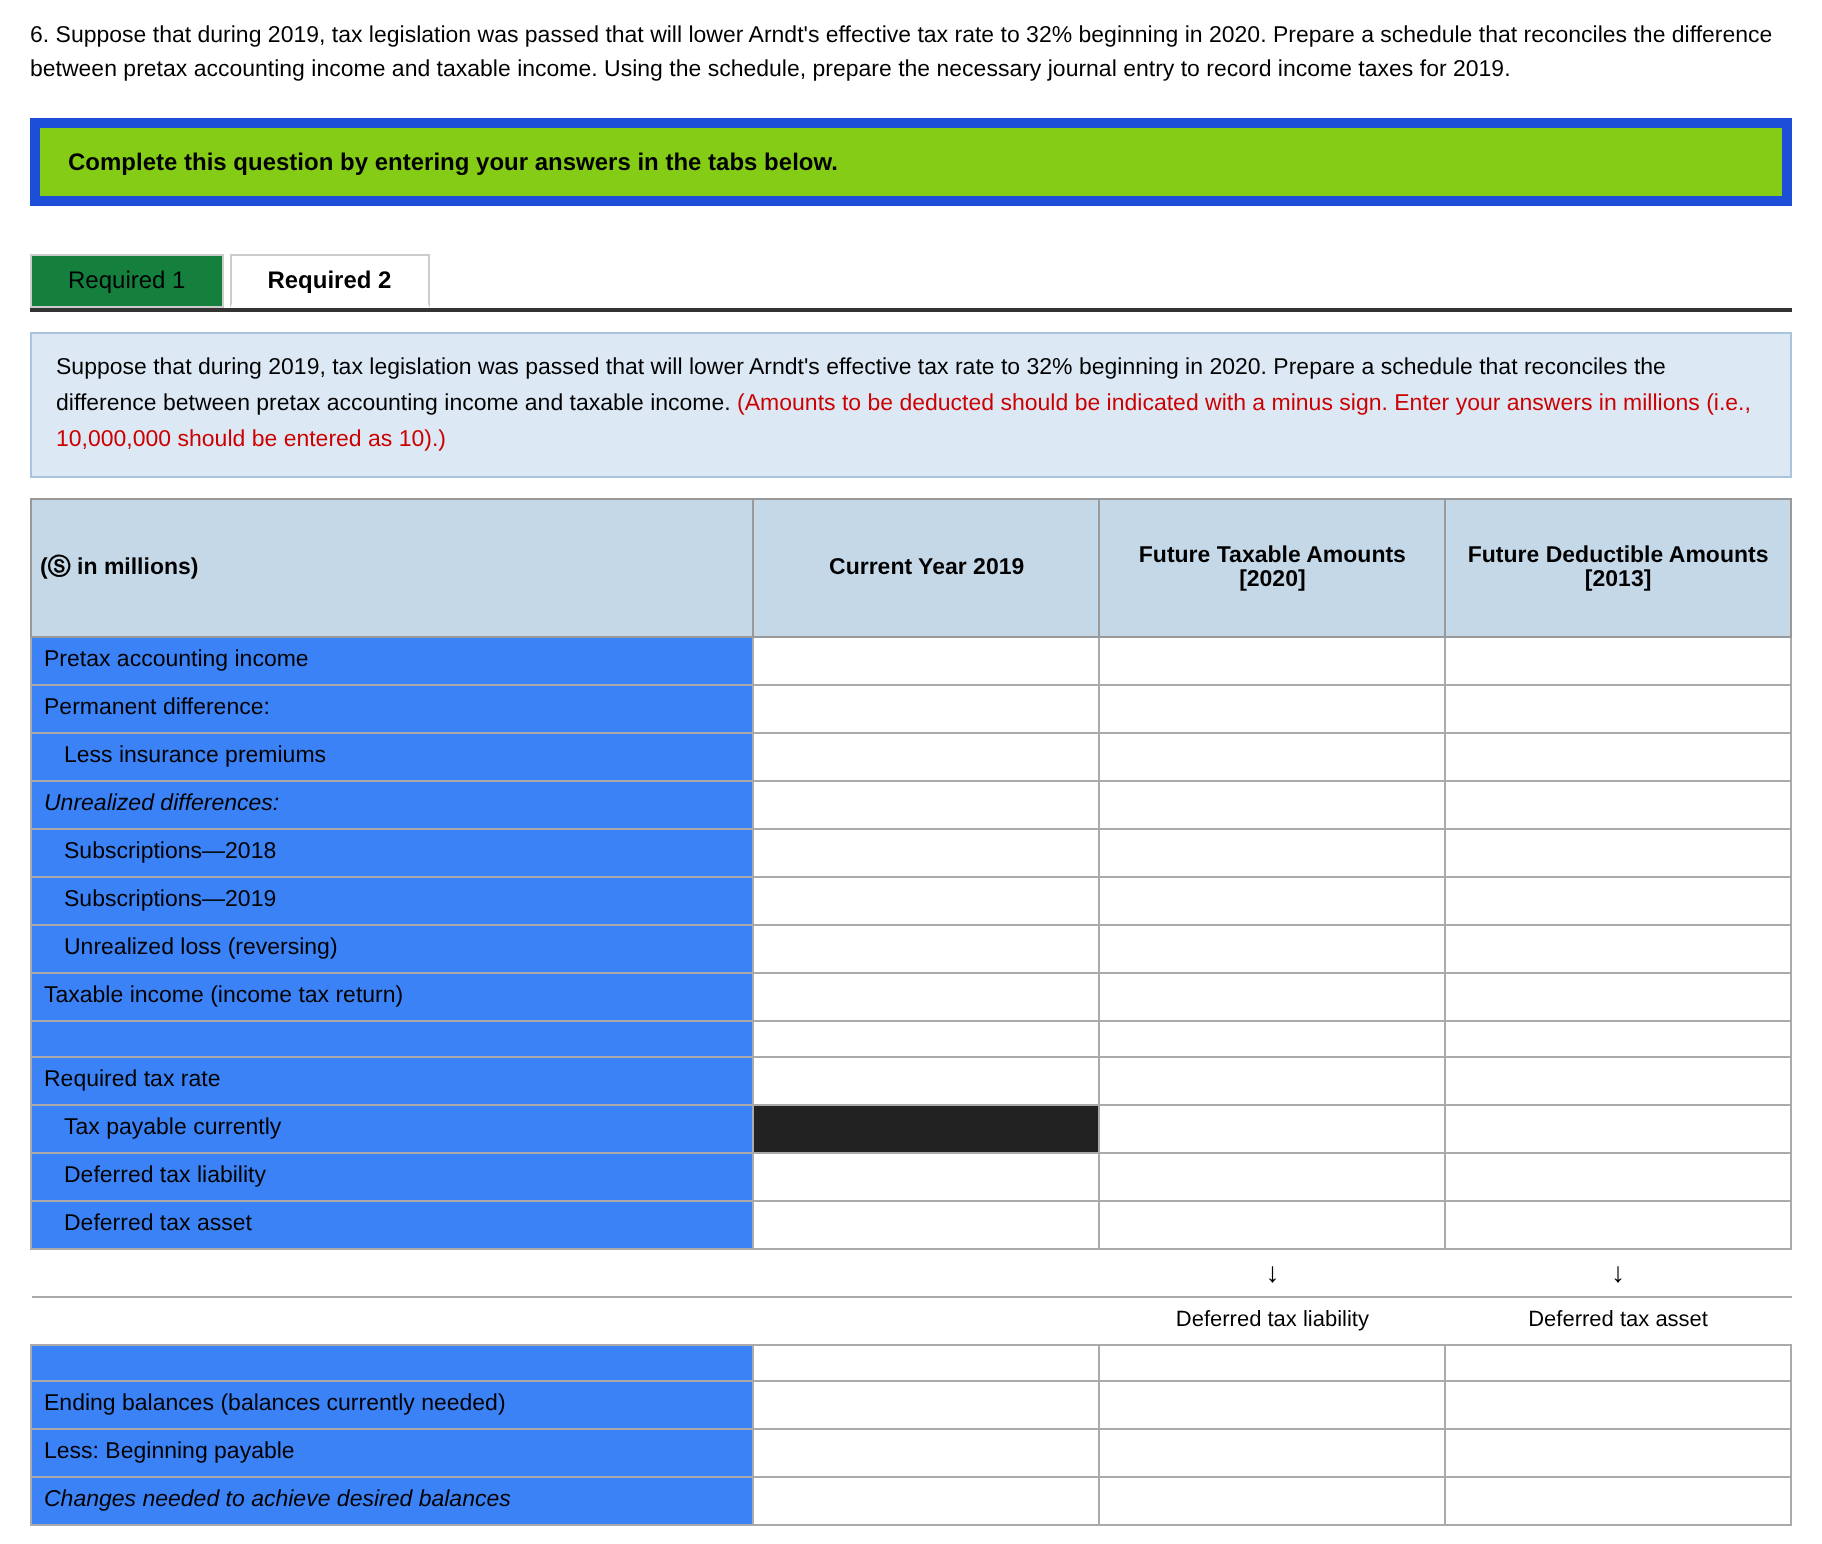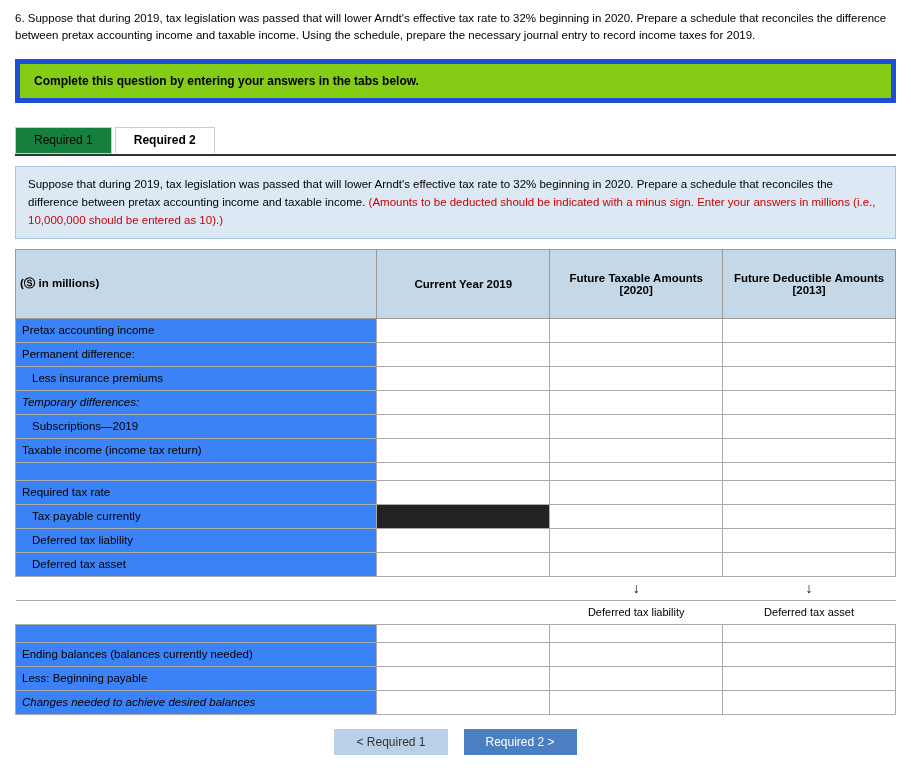--- a/index.html
+++ b/index.html
@@ -182,35 +182,47 @@
     </tr>
 
     <tr>
       <td class="label-cell indent-1">Less insurance premiums</td>
       <td class="input-cell"><input type="text" style=""></td>
       <td class="input-cell"><input type="text" style=""></td>
       <td class="input-cell"><input type="text" style=""></td>
     </tr>
 
     <tr>
-      <td class="label-cell italic-label">Temporary differences:</td>
-      <td class="input-cell"><input type="text" style=""></td>
-      <td class="input-cell"><input type="text" style=""></td>
-      <td class="input-cell"><input type="text" style=""></td>
-    </tr>
-
-
+      <td class="label-cell italic-label">Unrealized differences:</td>
+      <td class="input-cell"><input type="text" style=""></td>
+      <td class="input-cell"><input type="text" style=""></td>
+      <td class="input-cell"><input type="text" style=""></td>
+    </tr>
+
+
+    <tr>
+      <td class="label-cell indent-1">Subscriptions—2018</td>
+      <td class="input-cell"><input type="text" style=""></td>
+      <td class="input-cell"><input type="text" style=""></td>
+      <td class="input-cell"><input type="text" style=""></td>
+    </tr>
 
     <tr>
       <td class="label-cell indent-1">Subscriptions—2019</td>
       <td class="input-cell"><input type="text" style=""></td>
       <td class="input-cell"><input type="text" style=""></td>
       <td class="input-cell"><input type="text" style=""></td>
     </tr>
 
+    <tr>
+      <td class="label-cell indent-1">Unrealized loss (reversing)</td>
+      <td class="input-cell"><input type="text" style=""></td>
+      <td class="input-cell"><input type="text" style=""></td>
+      <td class="input-cell"><input type="text" style=""></td>
+    </tr>
 
     <tr>
       <td class="label-cell">Taxable income (income tax return)</td>
       <td class="input-cell"><input type="text" style=""></td>
       <td class="input-cell"></td>
       <td class="input-cell"></td>
     </tr>
 
     <tr class="blank-row">
       <td class="label-cell"></td>

